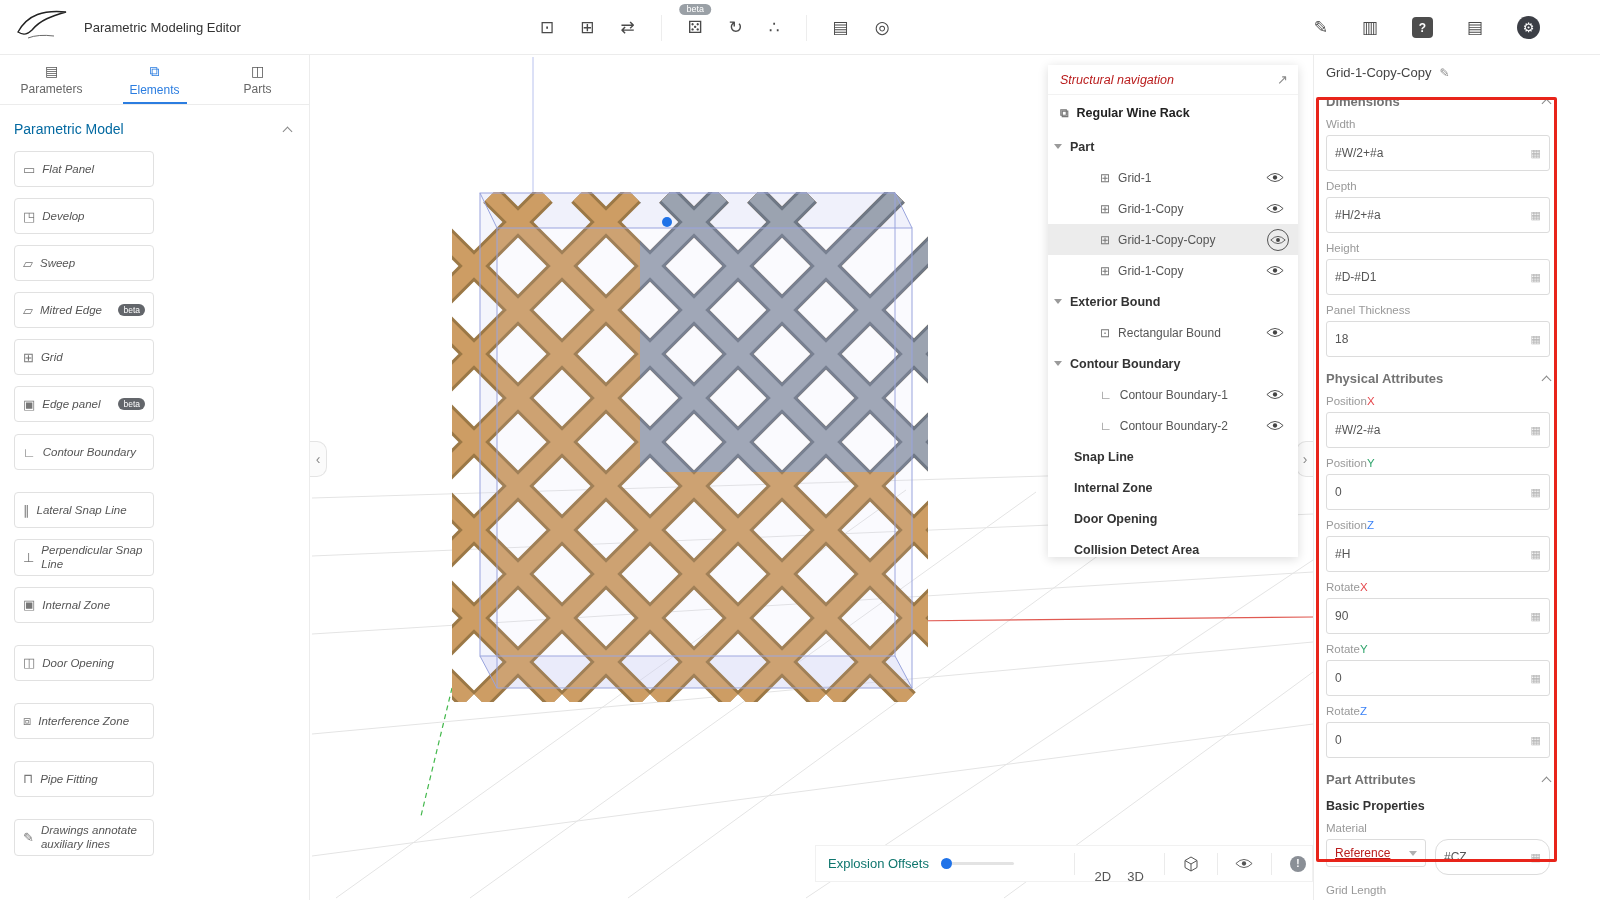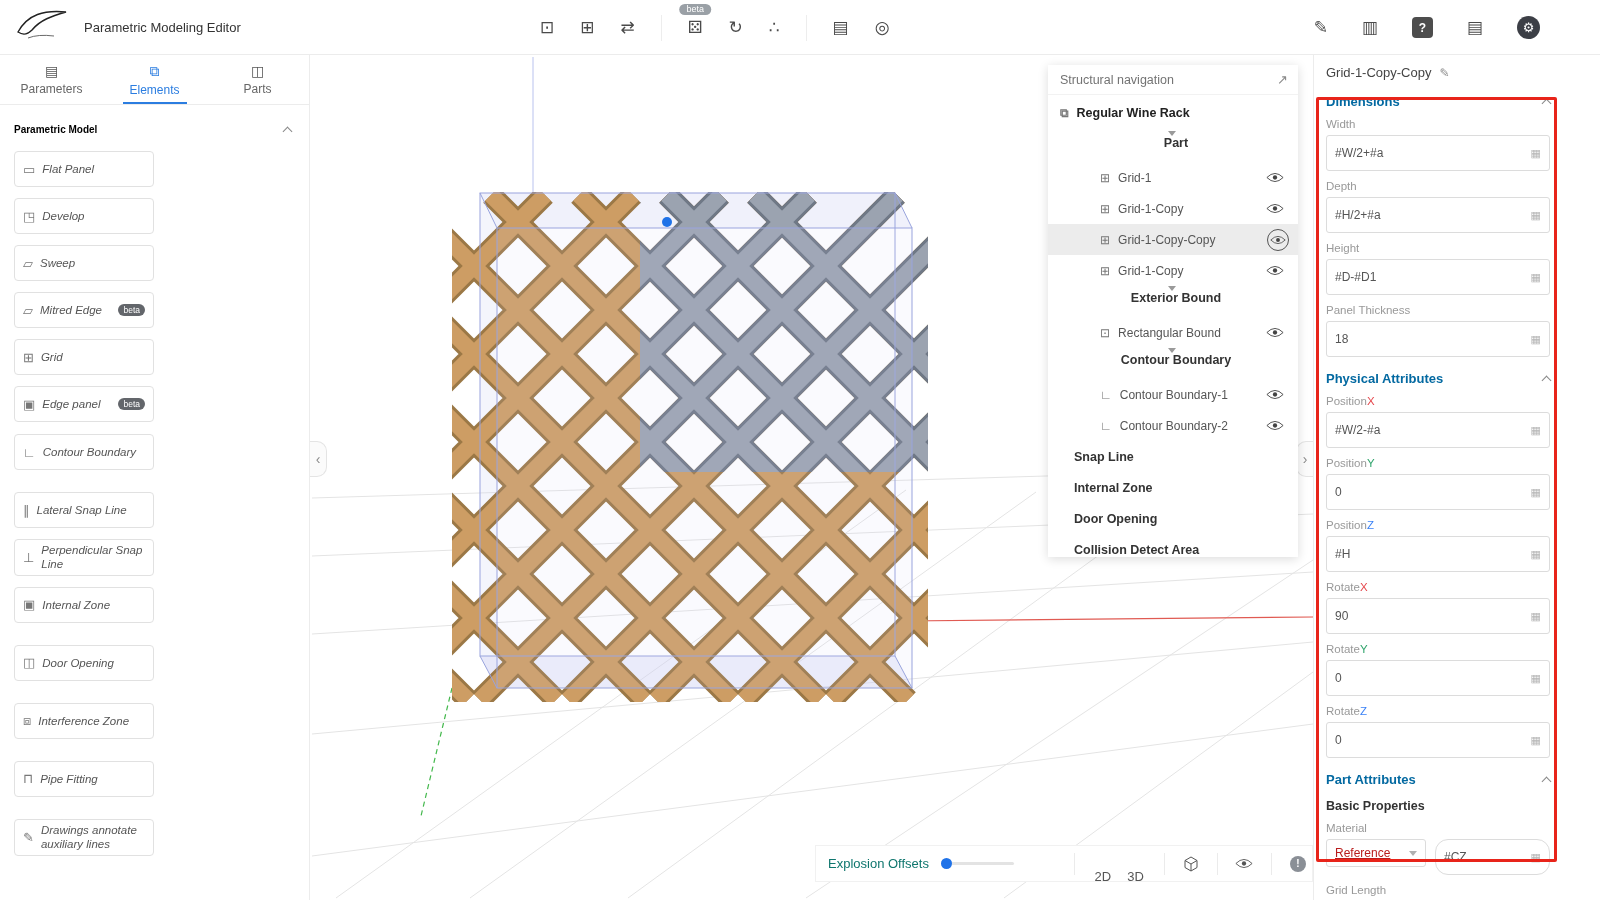--- a/index.html
+++ b/index.html
@@ -27,21 +27,21 @@
     border-right:1px solid #ececec; z-index:15; overflow:hidden; }
   .tabs { display:flex; height:50px; border-bottom:1px solid #ececec; }
   .tab { flex:1; display:flex; flex-direction:column; align-items:center; justify-content:center;
     gap:3px; font-size:12px; color:#666; cursor:pointer; position:relative; }
   .tab .t-ic { font-size:14px; color:#555; }
   .tab.active, .tab.active .t-ic { color:#2b7de0; }
   .tab.active::after { content:""; position:absolute; bottom:0; left:50%; transform:translateX(-50%);
     width:64px; height:2px; background:#2b7de0; }
   .sec-head { display:flex; align-items:center; justify-content:space-between;
     padding:0 18px 0 14px; height:40px; margin-top:4px; }
-  .sec-title { font-size:10px; font-weight:bold; color:#000000; }
+  .sec-title { font-size:14px; font-weight:normal; color:#0369a1; }
   .chev { display:inline-block; width:7px; height:7px; border-right:1.6px solid #888; border-bottom:1.6px solid #888; }
   .chev.up { transform:rotate(-135deg); margin-top:4px; }
   .btn-grid { display:flex; flex-wrap:wrap; gap:11px 13px; padding:2px 14px 10px 14px; }
   .tool-btn { width:140px; min-height:36px; border:1px solid #e1e1e1; border-radius:4px;
     display:flex; align-items:center; gap:7px; padding:3px 8px; font-size:11.5px; color:#555;
     cursor:pointer; background:#fff; }
   .tool-btn .tb-glyph { font-size:13px; color:#777; flex:0 0 auto; }
   .tool-btn .lbl { line-height:1.25;font-style:italic; }
   .mini-beta { margin-left:auto; background:#63666b; color:#fff; font-size:8.5px;
     padding:1px 5px; border-radius:7px; flex:0 0 auto; }
@@ -65,45 +65,45 @@
   .bbar-btn { font-size:13px; color:#555; cursor:pointer; padding:0 8px;margin-top:26px; }
   .bbar-ic { cursor:pointer; display:flex; align-items:center; padding:0 6px; }
   .alert-c { width:16px; height:16px; border-radius:50%; background:#8a8f96; color:#fff;
     display:flex; align-items:center; justify-content:center; font-size:10px; font-weight:bold; }
 
   
   .navpanel { position:absolute; left:1048px; top:65px; width:250px; height:492px; background:#fff;
     box-shadow:0 2px 10px rgba(0,0,0,.14); z-index:12; overflow:hidden; }
   .nav-head { display:flex; align-items:center; justify-content:space-between; height:30px;
     padding:0 10px 0 12px; border-bottom:1px solid #f2f2f2; }
-  .nav-title { color:#737373; font-size:12.5px; }
+  .nav-title { color:#b91c1c; font-size:12.5px;font-style:italic; }
   .nav-expand { color:#8a8a8a; font-size:13px; cursor:pointer; }
   .tree-row { display:flex; align-items:center; height:31px; font-size:12px; color:#555; cursor:pointer; }
   .tree-row .t-icon { font-size:12px; color:#777; margin-right:8px; }
   .tree-row.root { padding-left:12px; font-weight:bold; color:#222; font-size:12.5px; height:36px; }
-  .tree-row.group { padding-left:6px;flex-direction:column; }
+  .tree-row.group { padding-left:6px; }
   .tree-row.group .g-label { font-weight:bold; color:#333; font-size:12.5px; }
   .tree-row.child { padding-left:52px; }
   .tree-row.lone { padding-left:26px; font-weight:bold; color:#333; font-size:12.5px; }
   .tree-row.selected { background:#ececec; }
   .caret { width:0; height:0; border-left:4px solid transparent; border-right:4px solid transparent;
     border-top:5px solid #9a9a9a; margin-right:8px; }
   .t-label { flex:1 1 auto; }
   .eye { display:flex; align-items:center; margin-right:14px; cursor:pointer; }
   .eye-ring { display:flex; align-items:center; justify-content:center; width:22px; height:22px;
     border:1px solid #555; border-radius:50%; margin-right:9px; cursor:pointer; }
 
   
   .rpanel { position:absolute; left:1313px; top:55px; width:287px; height:845px; background:#fff;
     border-left:1px solid #ececec; z-index:15; padding:10px 50px 0 12px; overflow:hidden; }
   .rp-head { display:flex; align-items:center; gap:8px; margin-bottom:6px; }
   .rp-title { font-size:13px; color:#444; }
   .rp-pencil { color:#8a8a8a; font-size:12px; cursor:pointer; }
   .psec { display:flex; justify-content:space-between; align-items:center; margin:14px 0 0 0; }
-  .psec .ps-t { font-size:13px; font-weight:bold; color:#0369a1; }
+  .psec .ps-t { font-size:13px; font-weight:bold; color:#737373; }
   .f-label { font-size:11.5px; color:#999; margin:9px 0 5px 0; }
   .finput { display:flex; align-items:center; height:36px; border:1px solid #dcdcdc; border-radius:3px;
     padding:0 8px; background:#fff; }
   .finput input { border:none; outline:none; width:100%; font-family:"Liberation Sans",sans-serif;
     font-size:12px; color:#555; background:transparent; }
   .f-ic { font-size:11px; color:#b5b5b5; margin-left:6px; cursor:pointer; }
   .ax-x { color:#e5484d; } .ax-y { color:#30a46c; } .ax-z { color:#3b82f6; }
   .sub-bold { font-size:12.5px; font-weight:bold; color:#333; margin-top:12px; }
   .mat-row { display:flex; gap:9px; }
   .fselect { width:100px; height:28px; border:1px solid #dcdcdc; border-radius:3px; display:flex;

